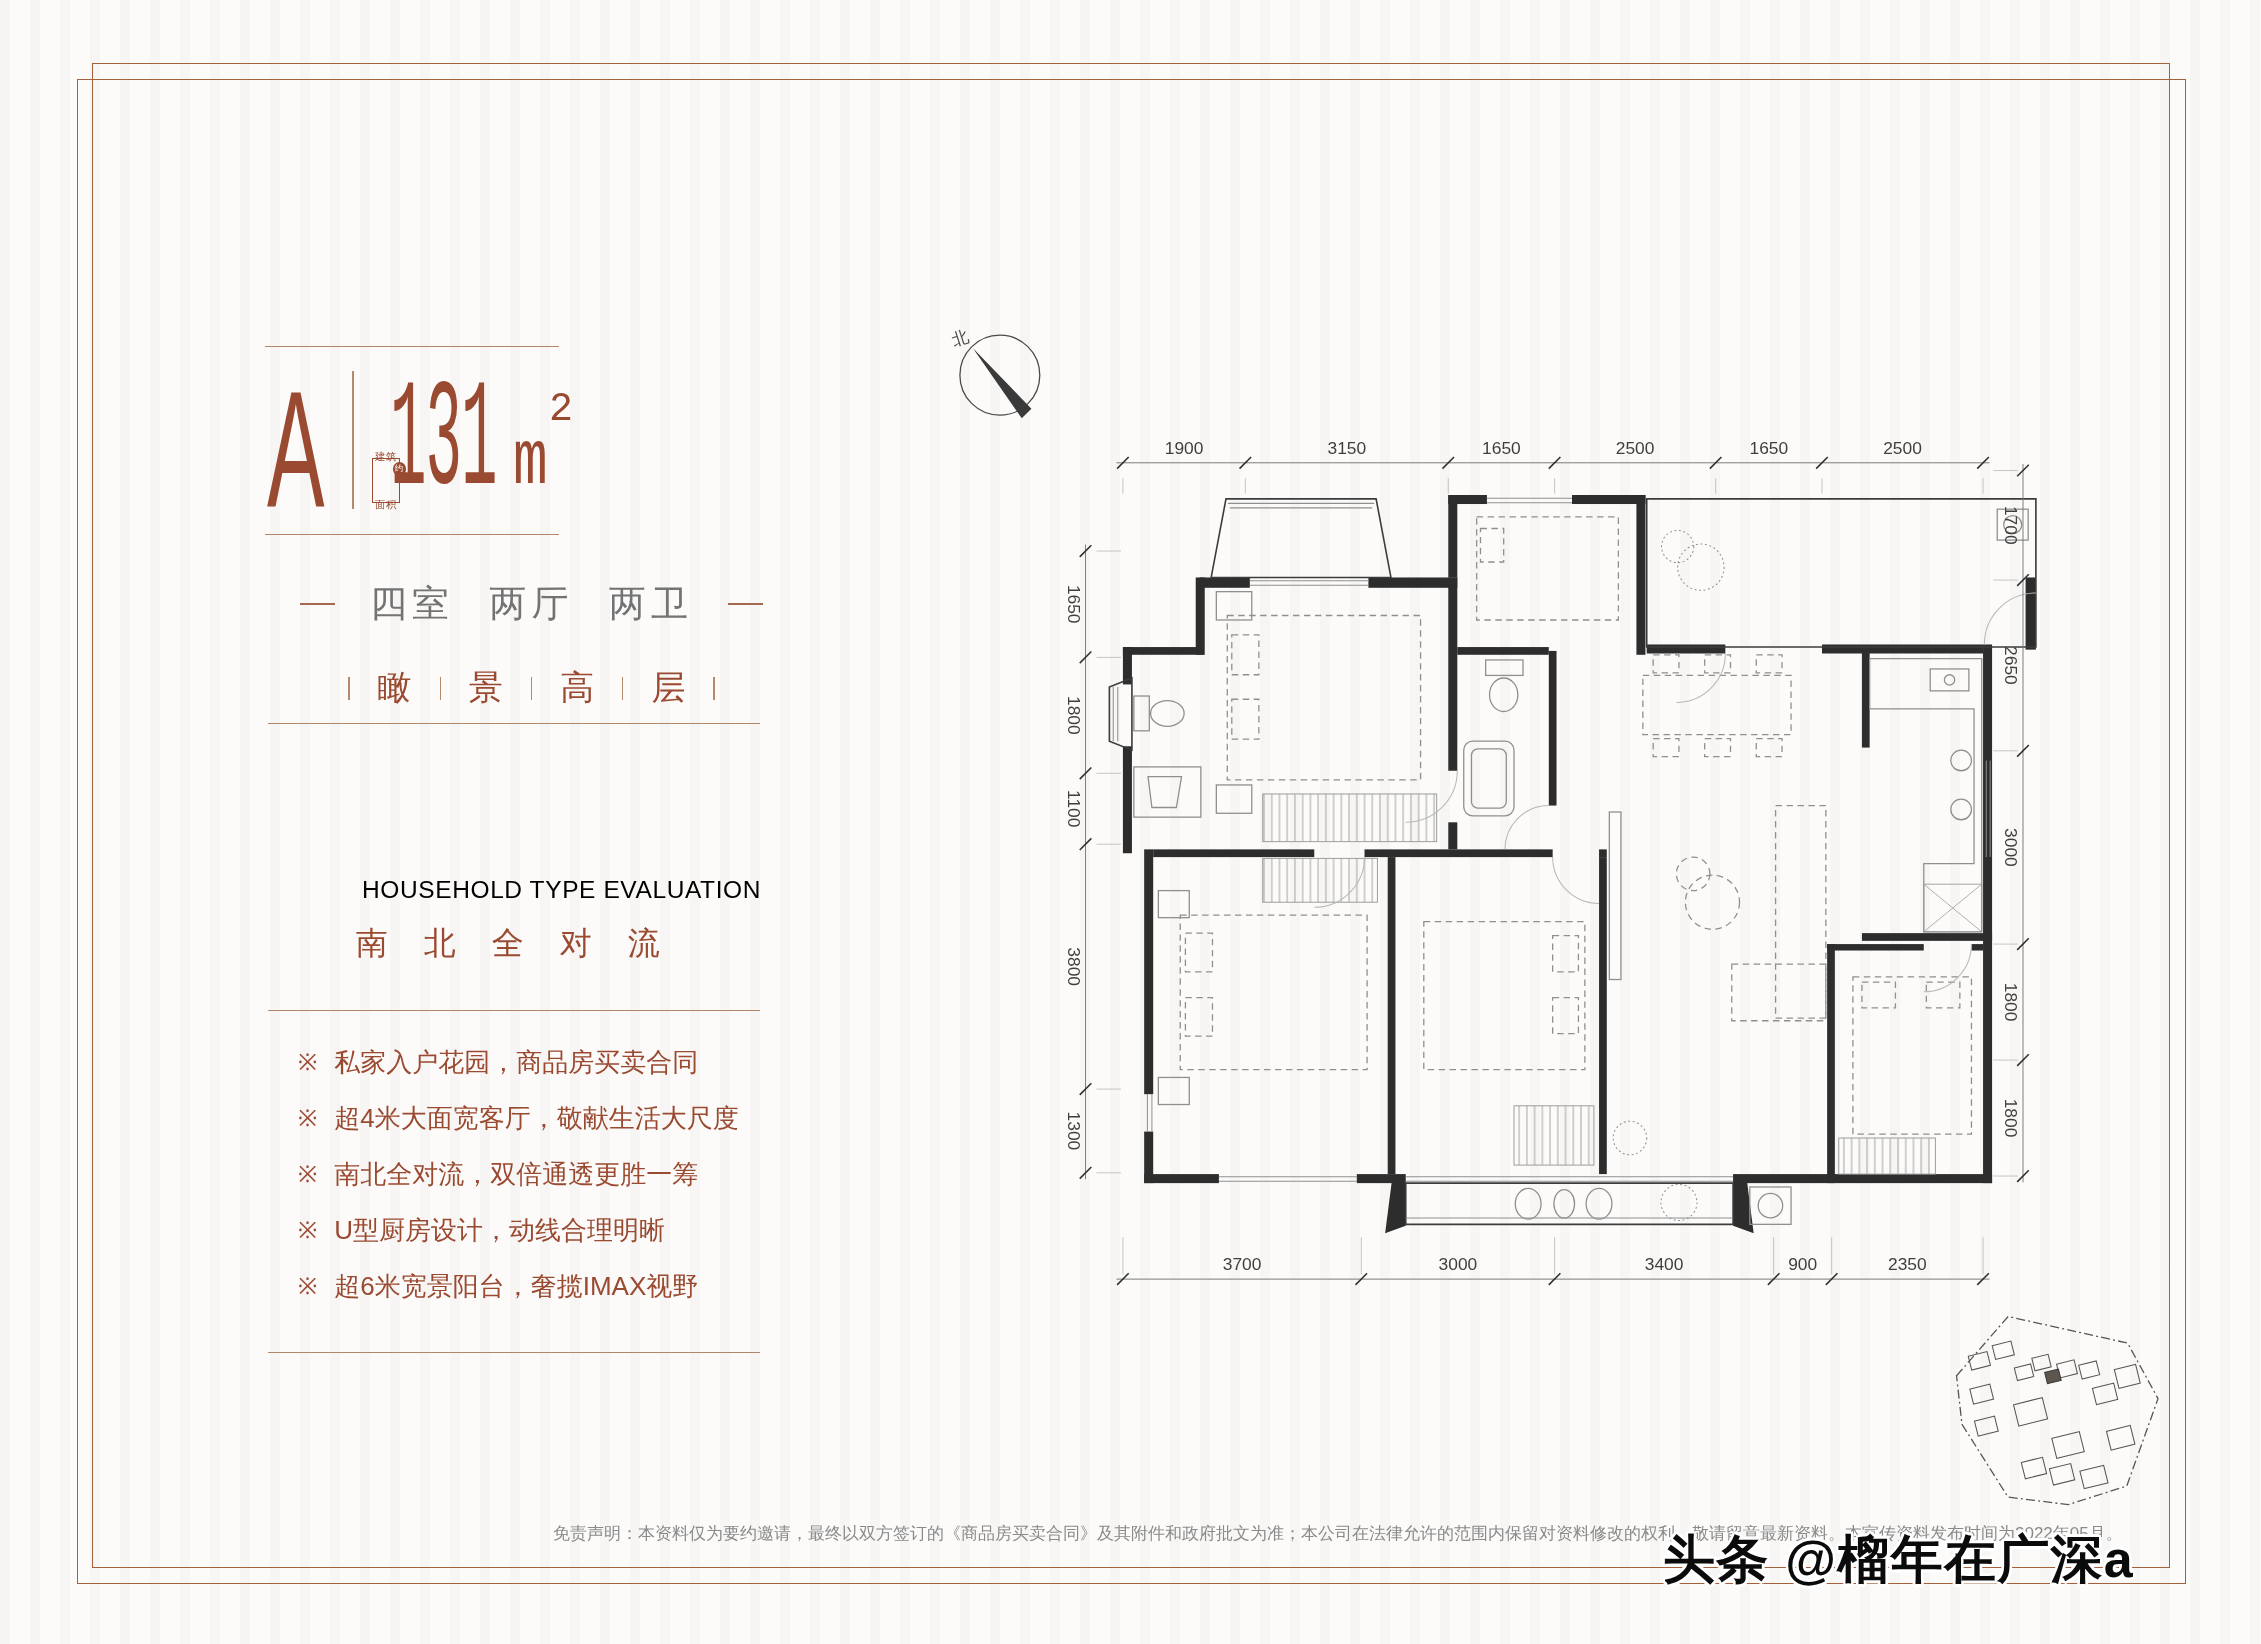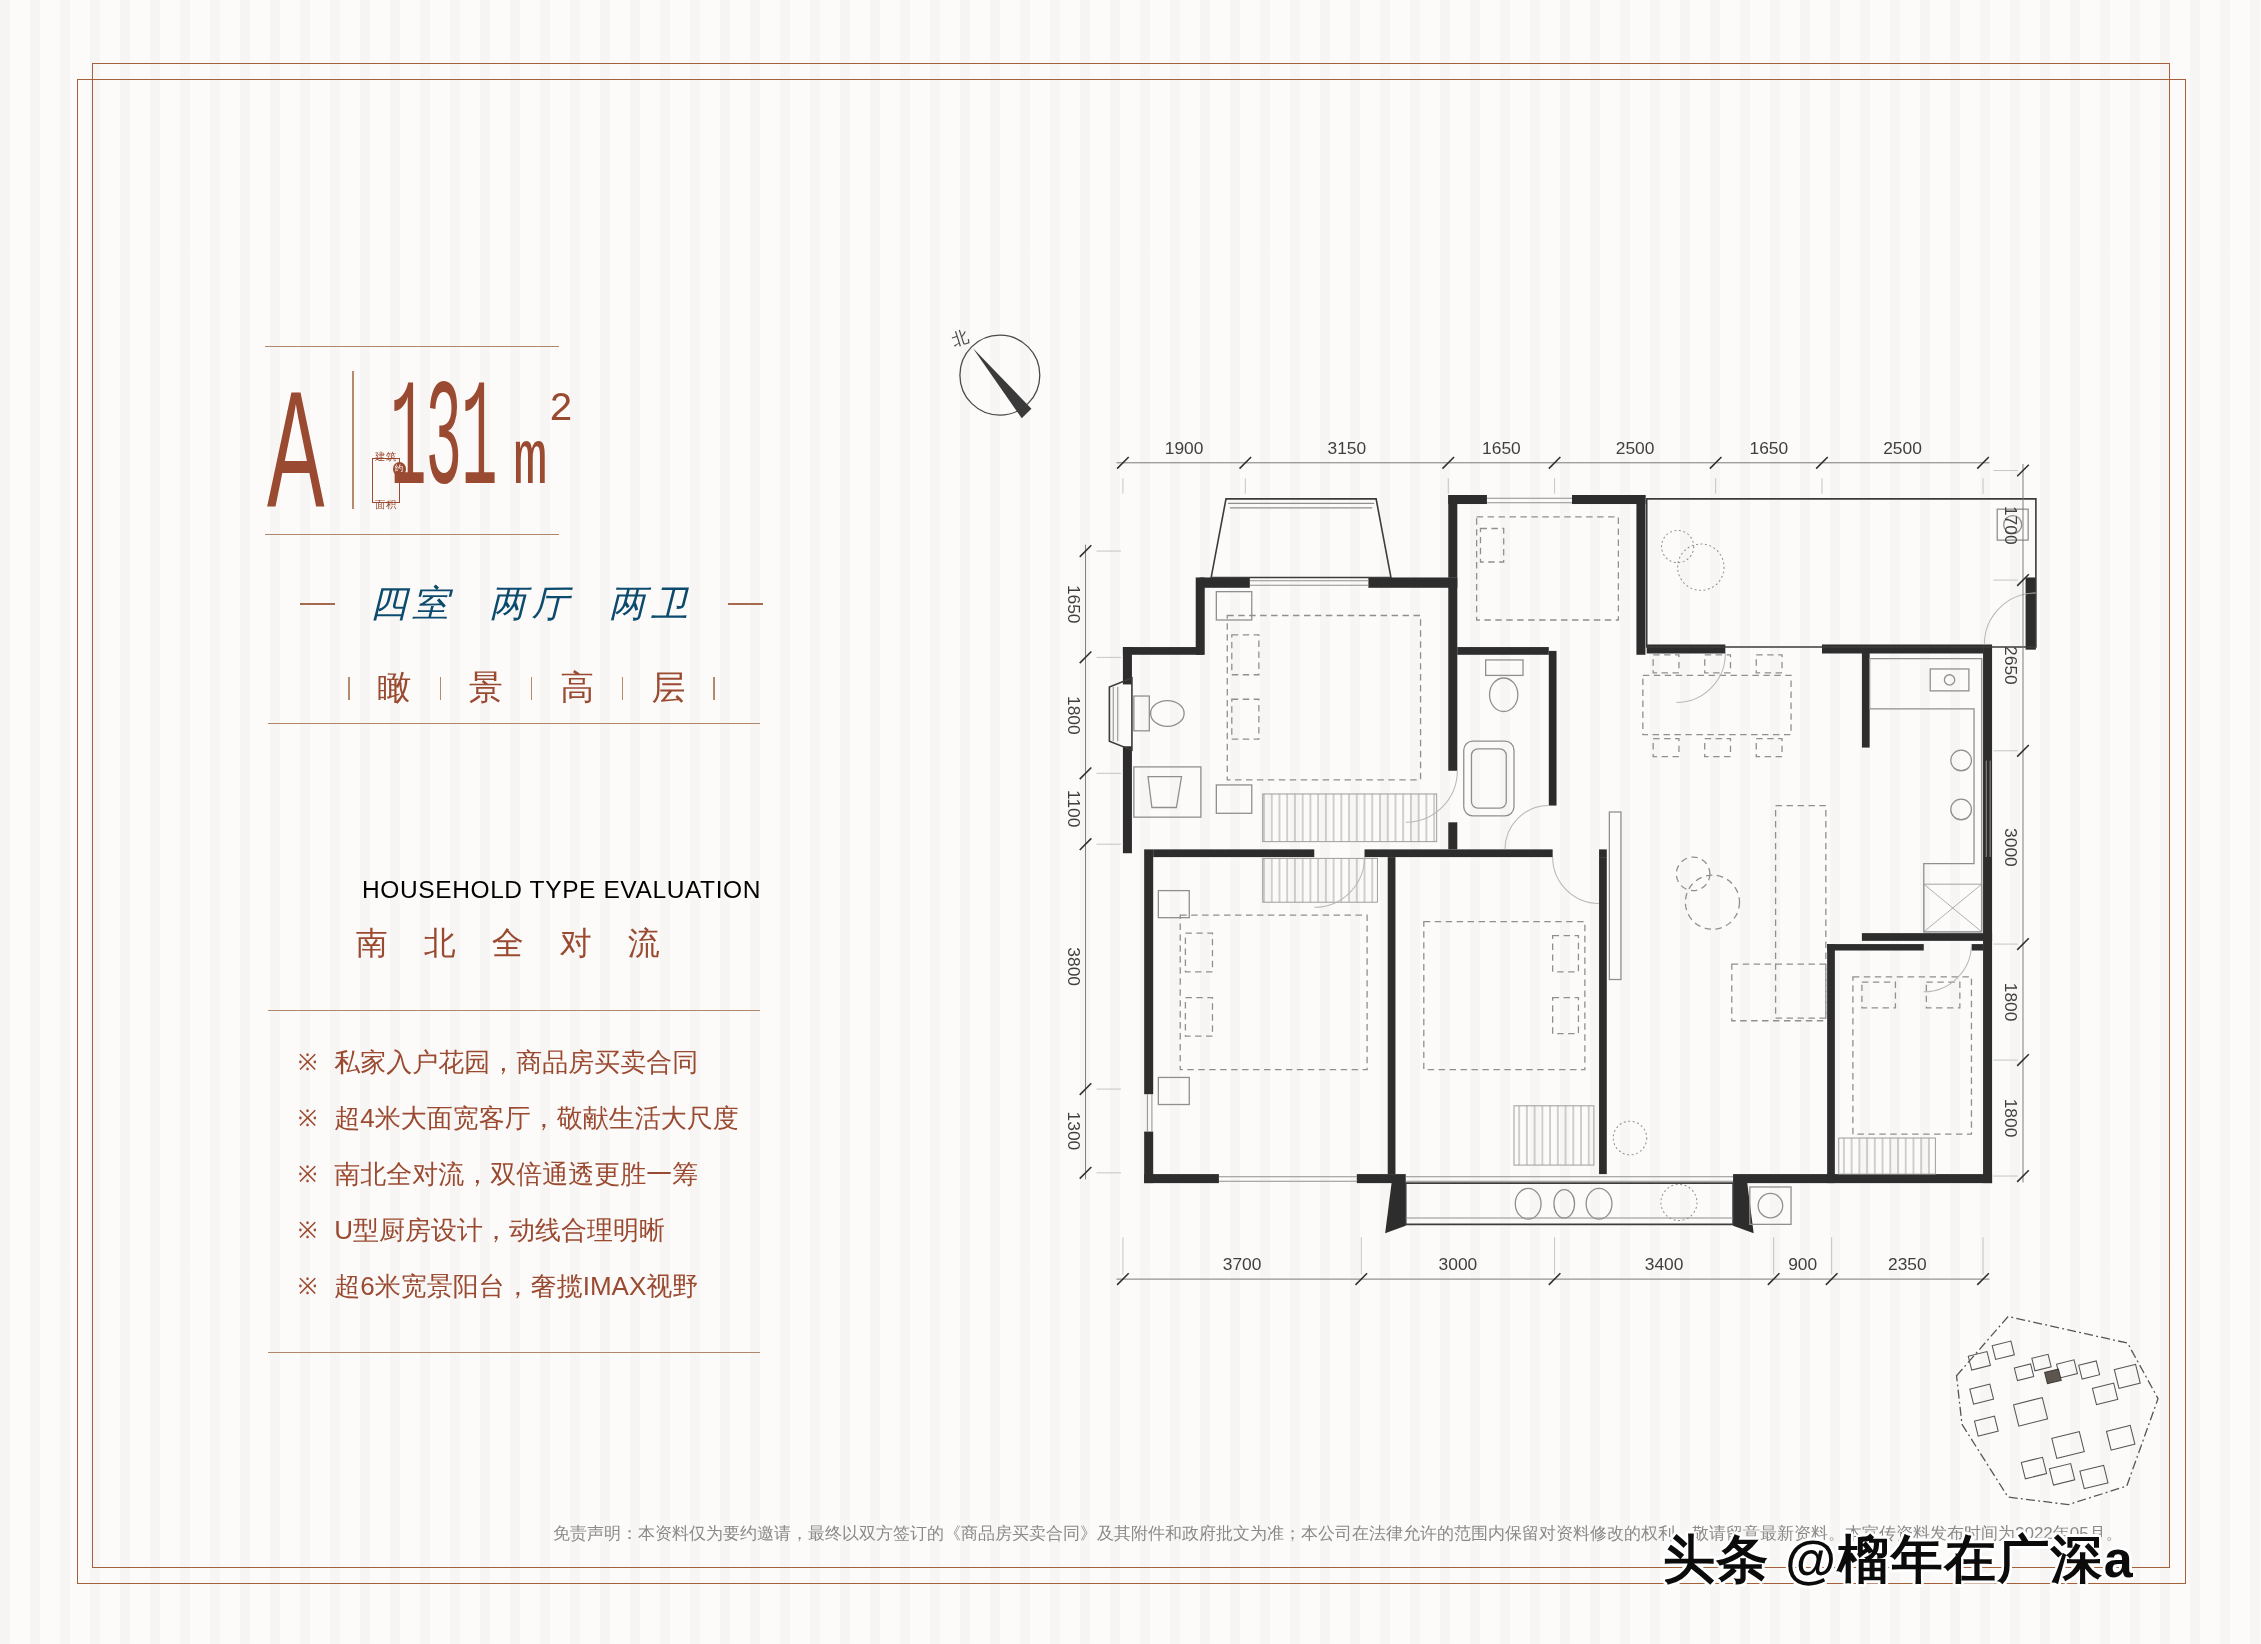--- a/index.html
+++ b/index.html
@@ -37,21 +37,21 @@
     background:#9a4a30;color:#fff;font-size:8.4px;line-height:13.5px;text-align:center;
   }
   #area-group{position:absolute;left:390px;top:381px;display:flex;align-items:baseline;color:#9a4a30;font-family:Liberation Mono, monospace;}
   #area-number{font-size:152px;line-height:.82;transform:scaleX(.4);transform-origin:left bottom;margin-right:-143px;letter-spacing:-2.6px;}
   #area-unit{font-size:77px;line-height:.9;transform:scaleX(.75);transform-origin:left bottom;margin-right:-14px;}
   #area-sup{font-size:40px;position:relative;top:-63px;left:3.9px;}
 
   
   .centerrow{position:absolute;left:293px;width:477px;display:flex;align-items:center;justify-content:center;}
   #rooms-row{top:579px;gap:35px;}
-  #rooms-row .txt{font-size:37px;letter-spacing:5.2px;color:#0c4a6e;white-space:nowrap;font-style:italic;}
+  #rooms-row .txt{font-size:37px;letter-spacing:5.2px;color:#737373;white-space:nowrap;}
   .hdash{width:35px;height:1.9px;background:#a56a4d;}
   #features-row{top:665px;gap:28px;}
   #features-row .txt{font-size:34px;color:#9a4a30;}
   .vbar{width:1.3px;height:23px;background:#b5896b;}
 
   #title-en{position:absolute;left:271px;top:876px;width:490px;text-align:right;
     font-size:24.5px;letter-spacing:0.6px;color:#000000;font-weight:500;}
   #title-cn{position:absolute;left:271px;top:922px;width:490px;text-align:center;
     font-size:32px;letter-spacing:36px;text-indent:19.3px;color:#9a4a30;}
 

